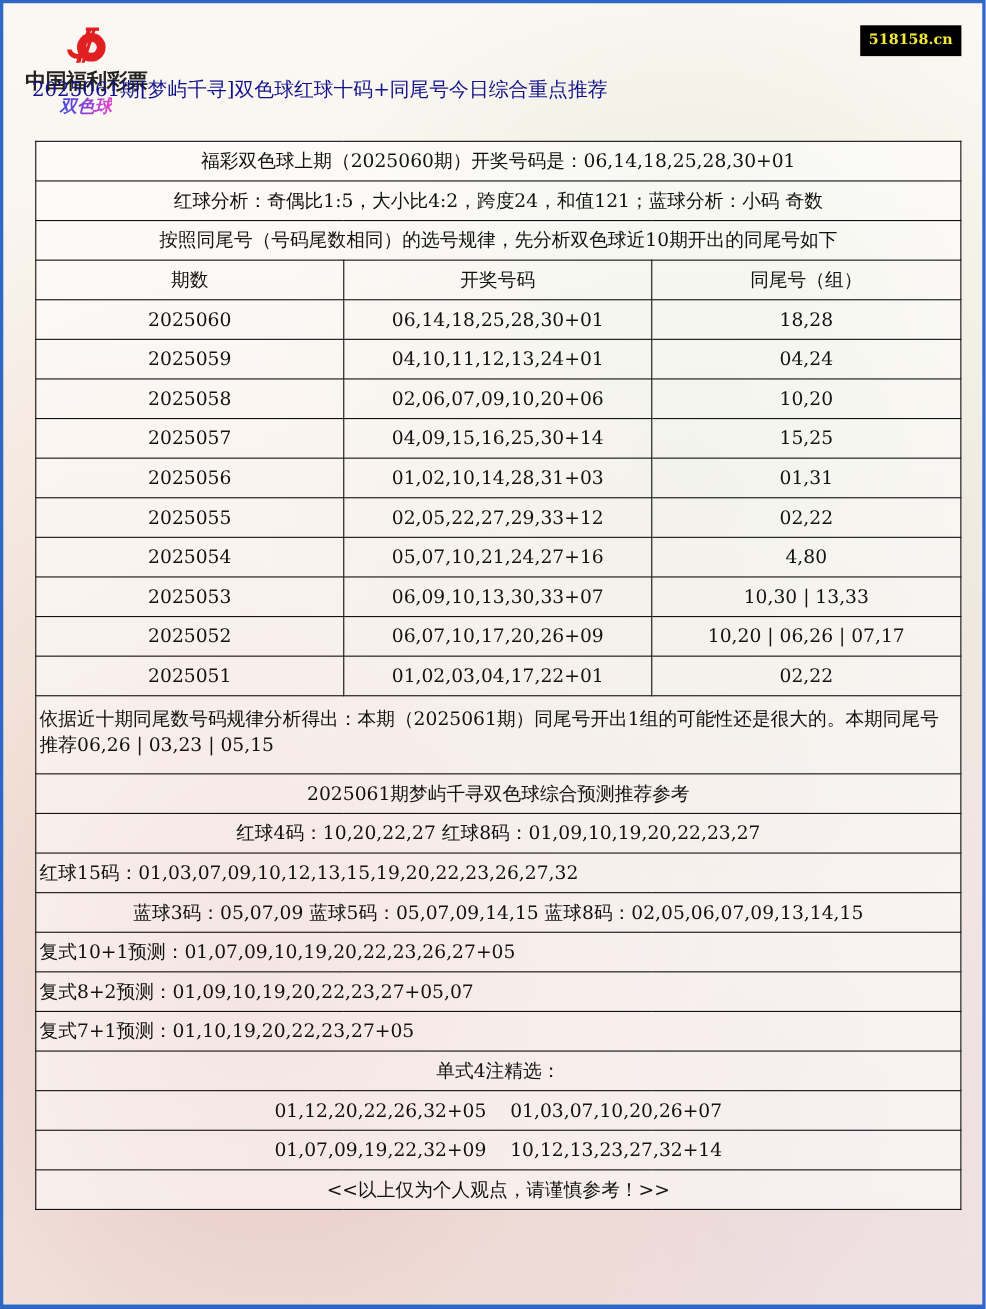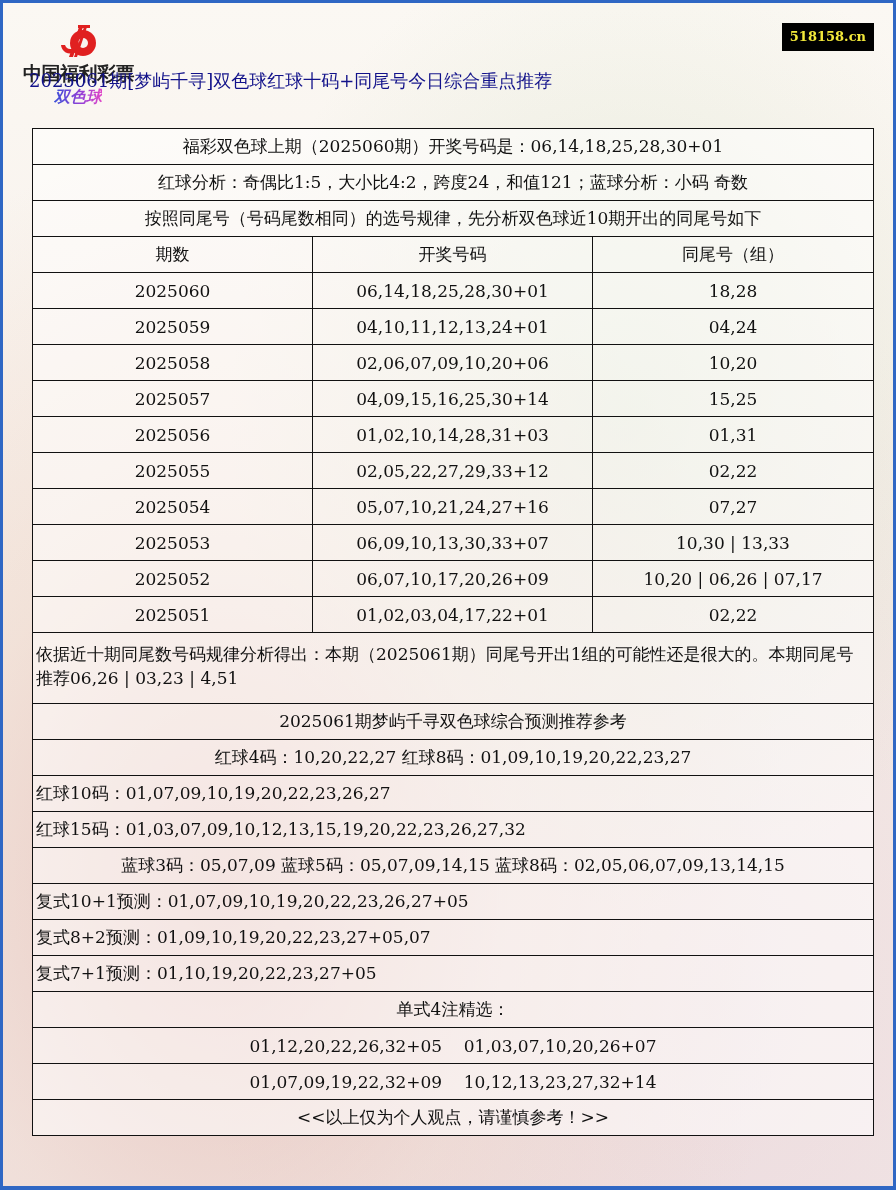--- a/index.html
+++ b/index.html
@@ -131,49 +131,46 @@
       <td>01,31</td>
     </tr>
     <tr>
       <td>2025055</td>
       <td>02,05,22,27,29,33+12</td>
       <td>02,22</td>
     </tr>
     <tr>
       <td>2025054</td>
       <td>05,07,10,21,24,27+16</td>
-      <td>07,27</td>
+      <td>4,80</td>
     </tr>
     <tr>
       <td>2025053</td>
       <td>06,09,10,13,30,33+07</td>
       <td>10,30 | 13,33</td>
     </tr>
     <tr>
       <td>2025052</td>
       <td>06,07,10,17,20,26+09</td>
       <td>10,20 | 06,26 | 07,17</td>
     </tr>
     <tr>
       <td>2025051</td>
       <td>01,02,03,04,17,22+01</td>
       <td>02,22</td>
     </tr>
 
     <tr>
-          <td colspan="3" class="para">依据近十期同尾数号码规律分析得出：本期（2025061期）同尾号开出1组的可能性还是很大的。本期同尾号推荐06,26 | 03,23 | 4,51</td>
+          <td colspan="3" class="para">依据近十期同尾数号码规律分析得出：本期（2025061期）同尾号开出1组的可能性还是很大的。本期同尾号推荐06,26 | 03,23 | 05,15</td>
         </tr>
     <tr>
           <td colspan="3">2025061期梦屿千寻双色球综合预测推荐参考</td>
         </tr>
     <tr>
           <td colspan="3">红球4码：10,20,22,27  红球8码：01,09,10,19,20,22,23,27</td>
-        </tr>
-    <tr>
-          <td colspan="3" class="left">红球10码：01,07,09,10,19,20,22,23,26,27</td>
         </tr>
     <tr>
           <td colspan="3" class="left">红球15码：01,03,07,09,10,12,13,15,19,20,22,23,26,27,32</td>
         </tr>
     <tr>
           <td colspan="3">蓝球3码：05,07,09  蓝球5码：05,07,09,14,15  蓝球8码：02,05,06,07,09,13,14,15</td>
         </tr>
     <tr>
           <td colspan="3" class="left">复式10+1预测：01,07,09,10,19,20,22,23,26,27+05</td>
         </tr>

